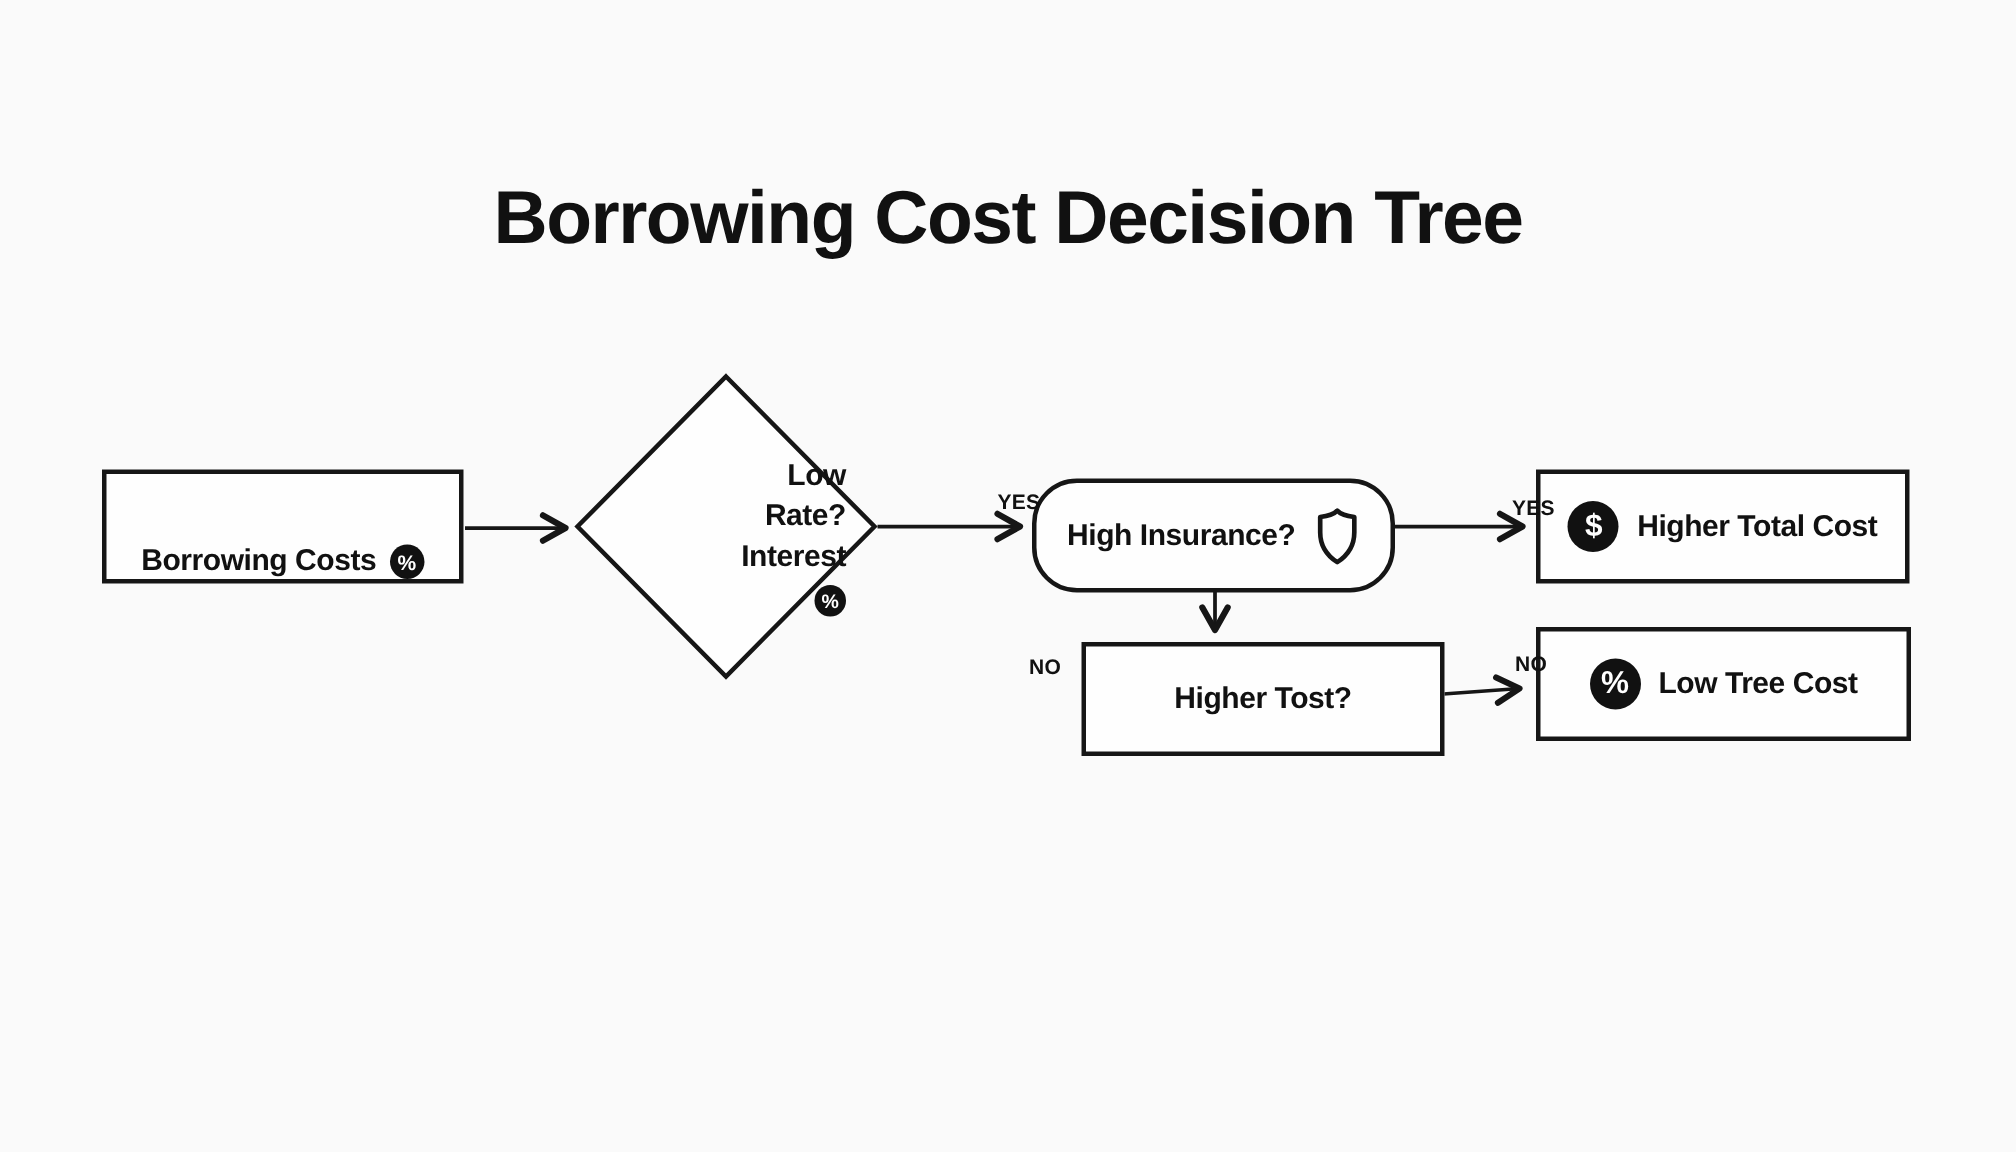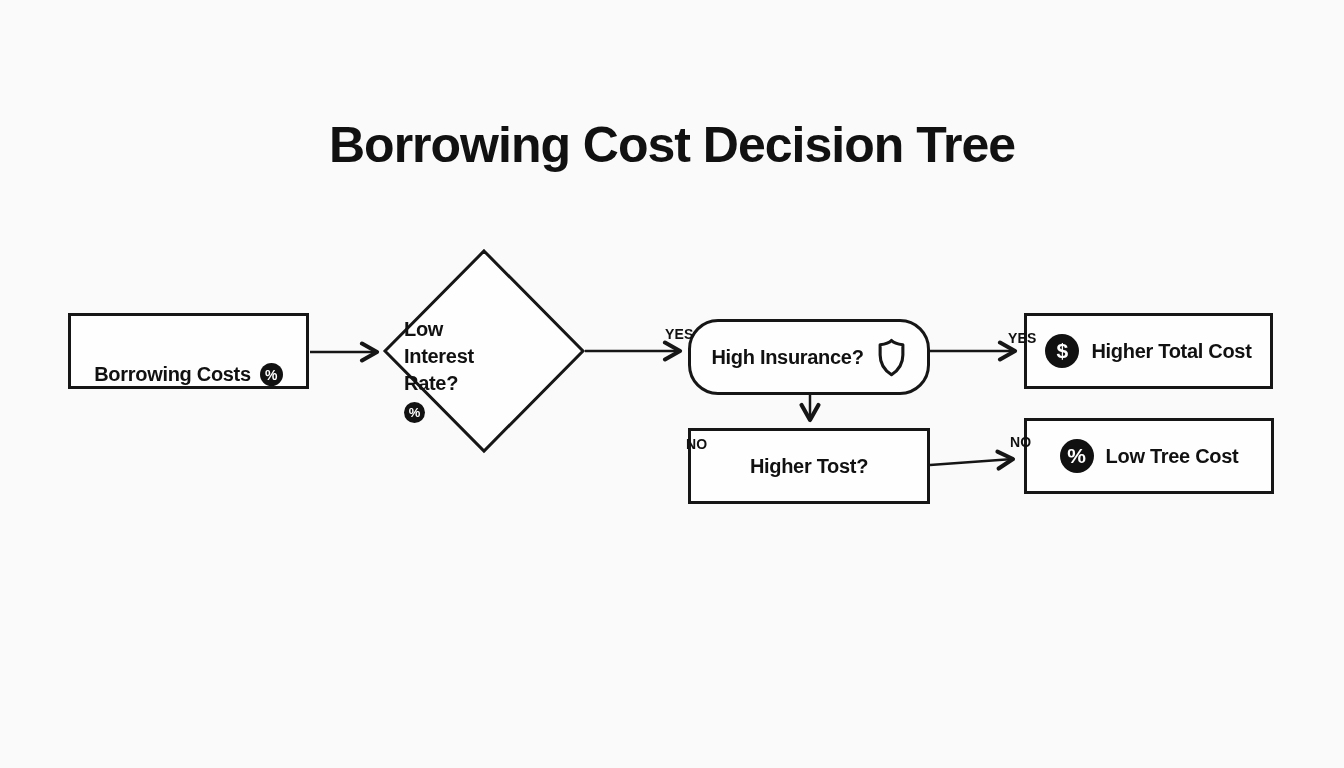--- a/index.html
+++ b/index.html
@@ -16,34 +16,34 @@
   svg.layer { position:absolute; left:0; top:0; }
   .box {
     position:absolute; box-sizing:border-box;
     background:#fefefe; border:3px solid #161616;
     display:flex; align-items:center; justify-content:center; gap:12px;
     font-size:20px; font-weight:bold; letter-spacing:-0.3px; color:#111;
     white-space:nowrap;
   }
   .box-start        { left:68px;  top:313px; width:241px; height:76px; gap:9px;align-items:flex-end; }
   .box-insurance    { left:688px; top:319px; width:242px; height:76px;border-radius:30px; }
-  .box-tost         { left:688px; top:428px; width:242px; height:76px; }
+  .box-tost         { left:721px; top:428px; width:242px; height:76px; }
   .box-higher-total { left:1024px; top:313px; width:249px; height:76px; }
   .box-low-total    { left:1024px; top:418px; width:250px; height:76px; }
   .badge {
     background:#111; color:#fff; border-radius:50%;
     display:inline-flex; align-items:center; justify-content:center;
     font-weight:bold; flex:0 0 auto; letter-spacing:0;
   }
   .badge-sm { width:23px; height:23px; font-size:14px; }
   .badge-xs { width:21px; height:21px; font-size:13px; }
   .badge-lg { width:34px; height:34px; font-size:21px; }
   .diamond-label {
-    position:absolute; left:404px; top:316px; width:160px;
-    text-align:left; font-size:20px; font-weight:bold;
+    position:absolute; left:404px; top:304px; width:160px;
+    text-align:right; font-size:20px; font-weight:bold;
     line-height:27px; letter-spacing:-0.3px; color:#111;
   }
   .diamond-label .badge-xs { margin-top:5px; }
   .edge-label {
     position:absolute; font-size:14px; font-weight:bold;
     letter-spacing:0.2px; color:#111;margin-left:44px;
   }
   .lbl-yes1 { left:621px; top:326px; }
   .lbl-yes2 { left:964px; top:330px; }
   .lbl-no1  { left:642px; top:436px; }
@@ -75,22 +75,22 @@
 
   <div class="box box-start">
     <span>Borrowing Costs</span>
     <span class="badge badge-sm">
         <span>%</span>
       </span>
   </div>
 
   <div class="diamond-label">
     <div>Low</div>
+    <div>Rate?</div>
     <div>Interest</div>
-    <div>Rate?</div>
     <span class="badge badge-xs">
         <span>%</span>
       </span>
   </div>
 
   <div class="box box-insurance">
     <span>High Insurance?</span>
     <svg class="shield" width="31" height="41" viewBox="0 0 30 39">
       <path d="M15,3 C13,5.2 8.2,6.6 4,7.1 L4,17 C4,26.8 9.8,32.8 15,36.2
                C20.2,32.8 26,26.8 26,17 L26,7.1 C21.8,6.6 17,5.2 15,3 Z" fill="none" stroke="#161616" stroke-width="3" stroke-linejoin="round"></path>

